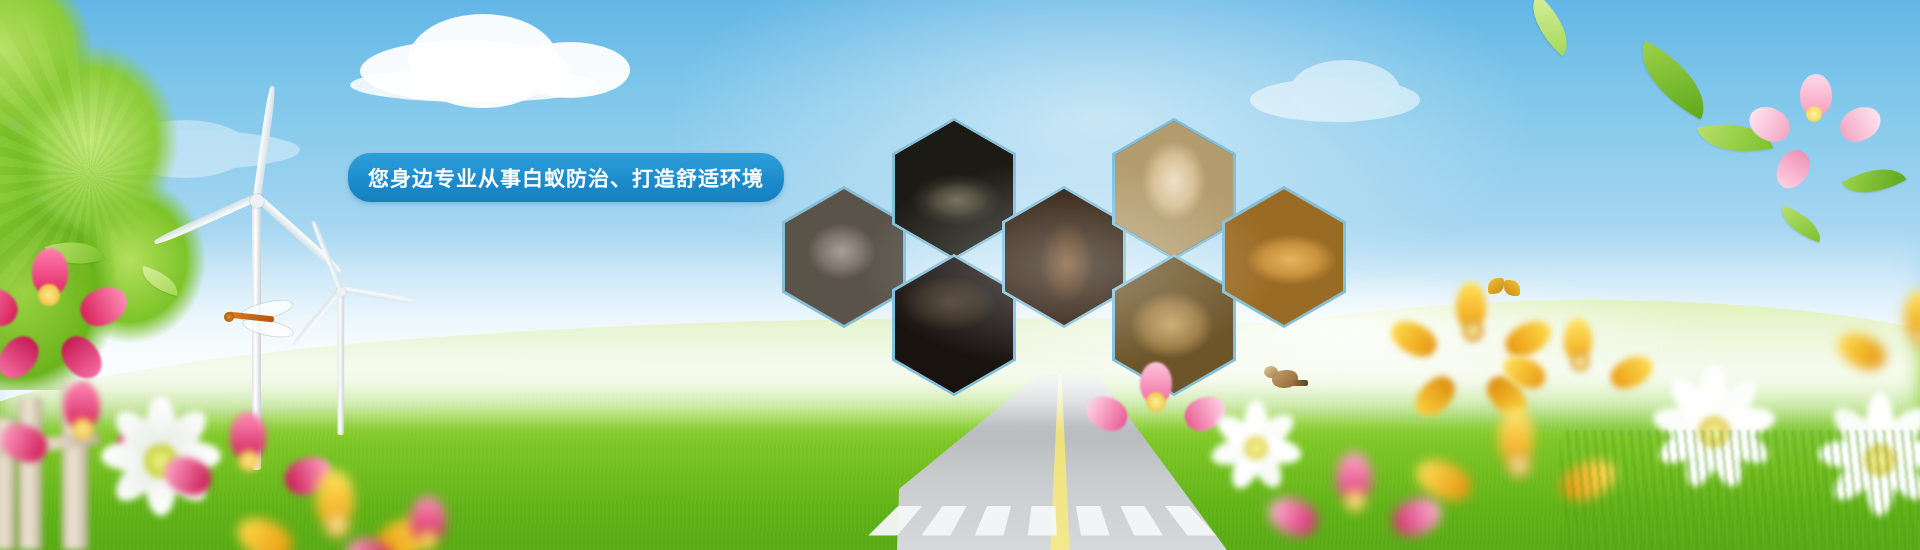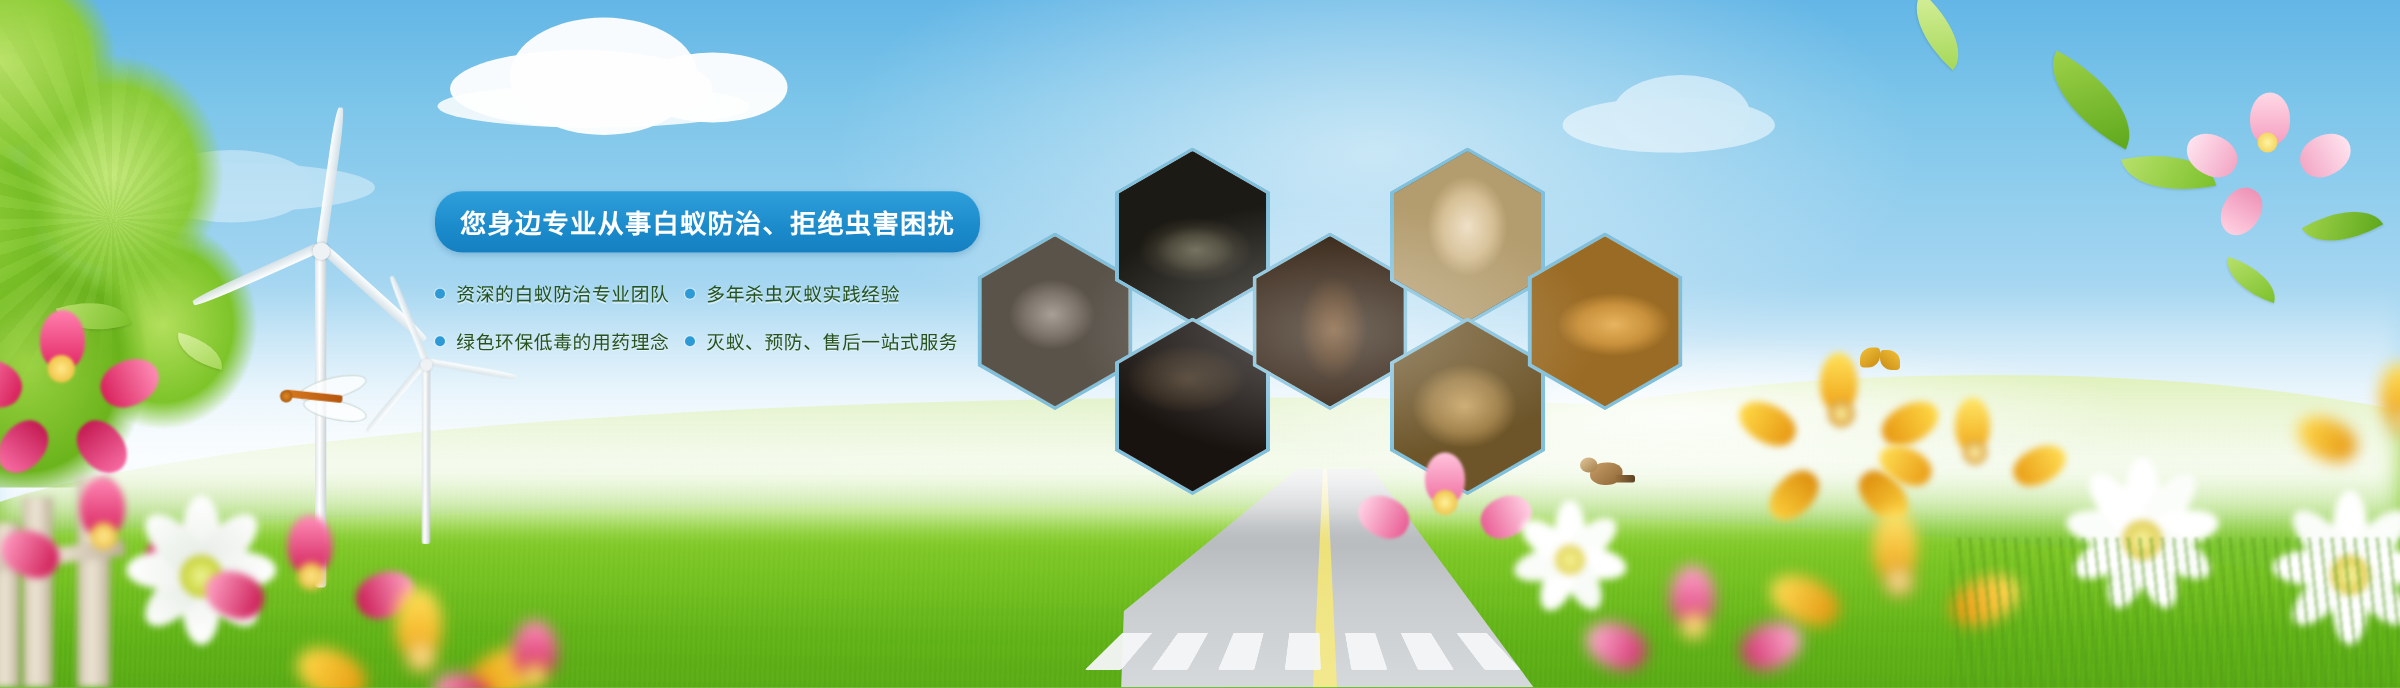--- a/index.html
+++ b/index.html
@@ -334,40 +334,22 @@
 
     <div class="hex" style="left:462px;top:78px;">
       <div class="ring"></div>
         <div class="inner ph-termite-b"></div>
     </div>
 
   </div>
   <div class="hexglow"></div>
 
   <div class="textblock">
-    <div class="subbar">您身边专业从事白蚁防治、拒绝虫害困扰</div>
-
-    <div class="bullets">
-      <div class="bullet">
-        <span class="dot"></span>
-        <span class="bullet-label">资深的白蚁防治专业团队</span>
-      </div>
-      <div class="bullet">
-        <span class="dot"></span>
-        <span class="bullet-label">多年杀虫灭蚁实践经验</span>
-      </div>
-      <div class="bullet">
-        <span class="dot"></span>
-        <span class="bullet-label">绿色环保低毒的用药理念</span>
-      </div>
-      <div class="bullet">
-        <span class="dot"></span>
-        <span class="bullet-label">灭蚁、预防、售后一站式服务</span>
-      </div>
-    </div>
+    <div class="subbar">您身边专业从事白蚁防治、打造舒适环境</div>
+
   </div>
 
   <div class="dragonfly" style="left:222px;top:300px;width:80px;height:44px;">
     <div class="df-wing" style="left:16px;top:2px;width:54px;height:15px;transform:rotate(-14deg);"></div>
     <div class="df-wing" style="left:20px;top:20px;width:50px;height:14px;transform:rotate(12deg);"></div>
     <div class="df-body" style="left:6px;top:14px;width:46px;height:6px;transform:rotate(6deg);"></div>
     <div class="core" style="left:2px;top:12px;width:10px;height:10px;background:radial-gradient(circle,#e08a22,#9c4d0c);"></div>
   </div>
 
   <div class="bird" style="left:1262px;top:362px;width:46px;height:34px;">

